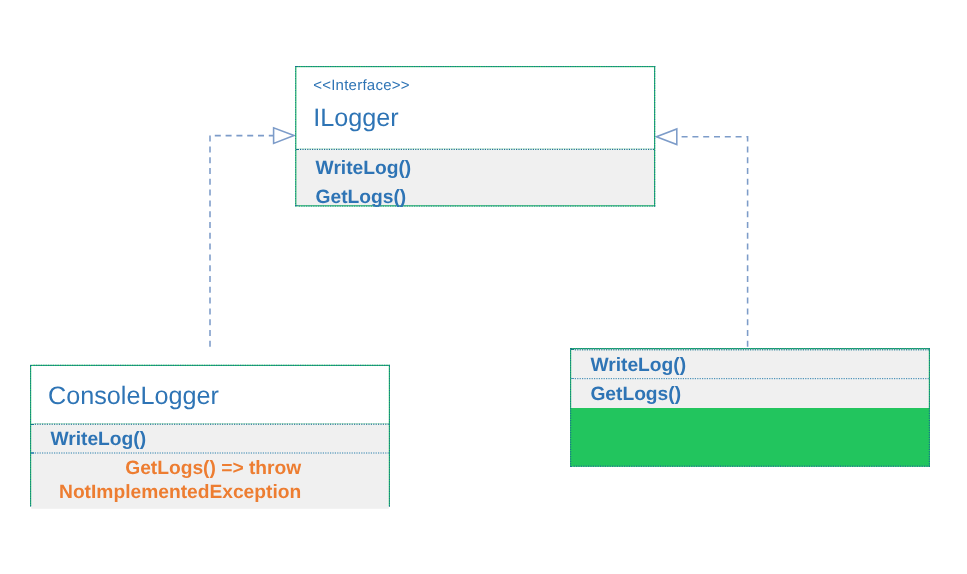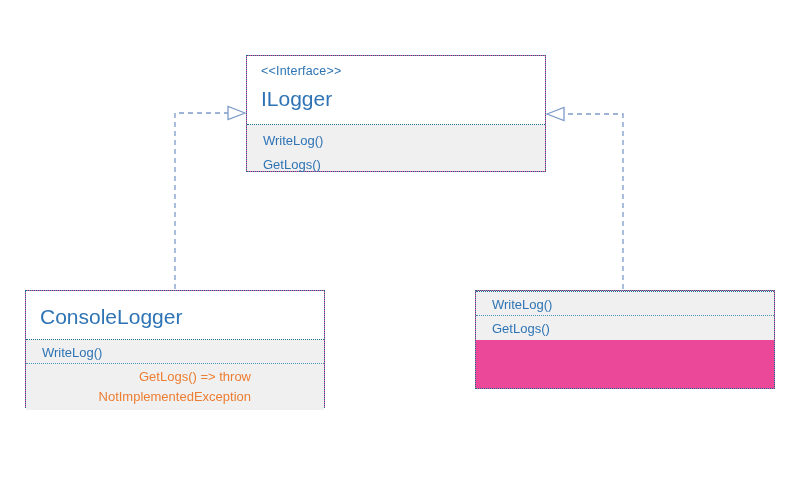--- a/index.html
+++ b/index.html
@@ -11,21 +11,21 @@
   .canvas {
     position: relative;
     width: 806px;
     height: 478px;
     background: #ffffff;
     overflow: hidden;
   }
   .uml-box {
     position: absolute;
     border: 1px dotted #1a7490;
-    background: #ec4899;
+    background: #22c55e;
     box-sizing: border-box;
   }
   .uml-header {
     background: #ffffff;
     box-sizing: border-box;
     padding: 10px 14px 0 14px;
   }
   .stereotype {
     color: #2e74b5;
     font-size: 12.5px;
@@ -39,40 +39,41 @@
   .class-name.solo {
     margin-top: 0;
   }
   .uml-methods {
     background: #f0f0f0;
     border-top: 1px dotted #1a7490;
     box-sizing: border-box;
   }
   .method-row {
     color: #2e74b5;
-    font-size: 13px;
+    font-size: 16px;
     padding: 3px 10px 3px 16px;
     line-height: 18px;
     box-sizing: border-box;
+    font-weight: bold;
   }
   .method-row.divided {
     border-bottom: 1px dotted #4d93b8;
   }
   .method-row.orange {
     color: #ed7d31;
     max-width: 235px;
     line-height: 20px;
     text-align: right;
   }
   
   .box-interface { left: 246px; top: 55px; width: 300px; height: 117px; }
   .box-interface .uml-header { height: 68px; padding-top: 8px; }
   .box-interface .uml-methods { height: 47px; padding-top: 4px; }
   
-  .box-console { left: 25px; top: 290px; width: 300px; height: 118px; }
+  .box-console { left: 25px; top: 304px; width: 300px; height: 118px; }
   .box-console .uml-header { height: 48px; padding-top: 14px; }
   
   .box-database { left: 475px; top: 290px; width: 300px; height: 99px; }
   .box-database .uml-header { height: 48px; padding-top: 14px; }
   .method-row.r1 { height: 24px; padding-top: 4px; }
   .connector-layer {
     position: absolute;
     left: 0; top: 0;
     width: 806px; height: 478px;
     pointer-events: none;

